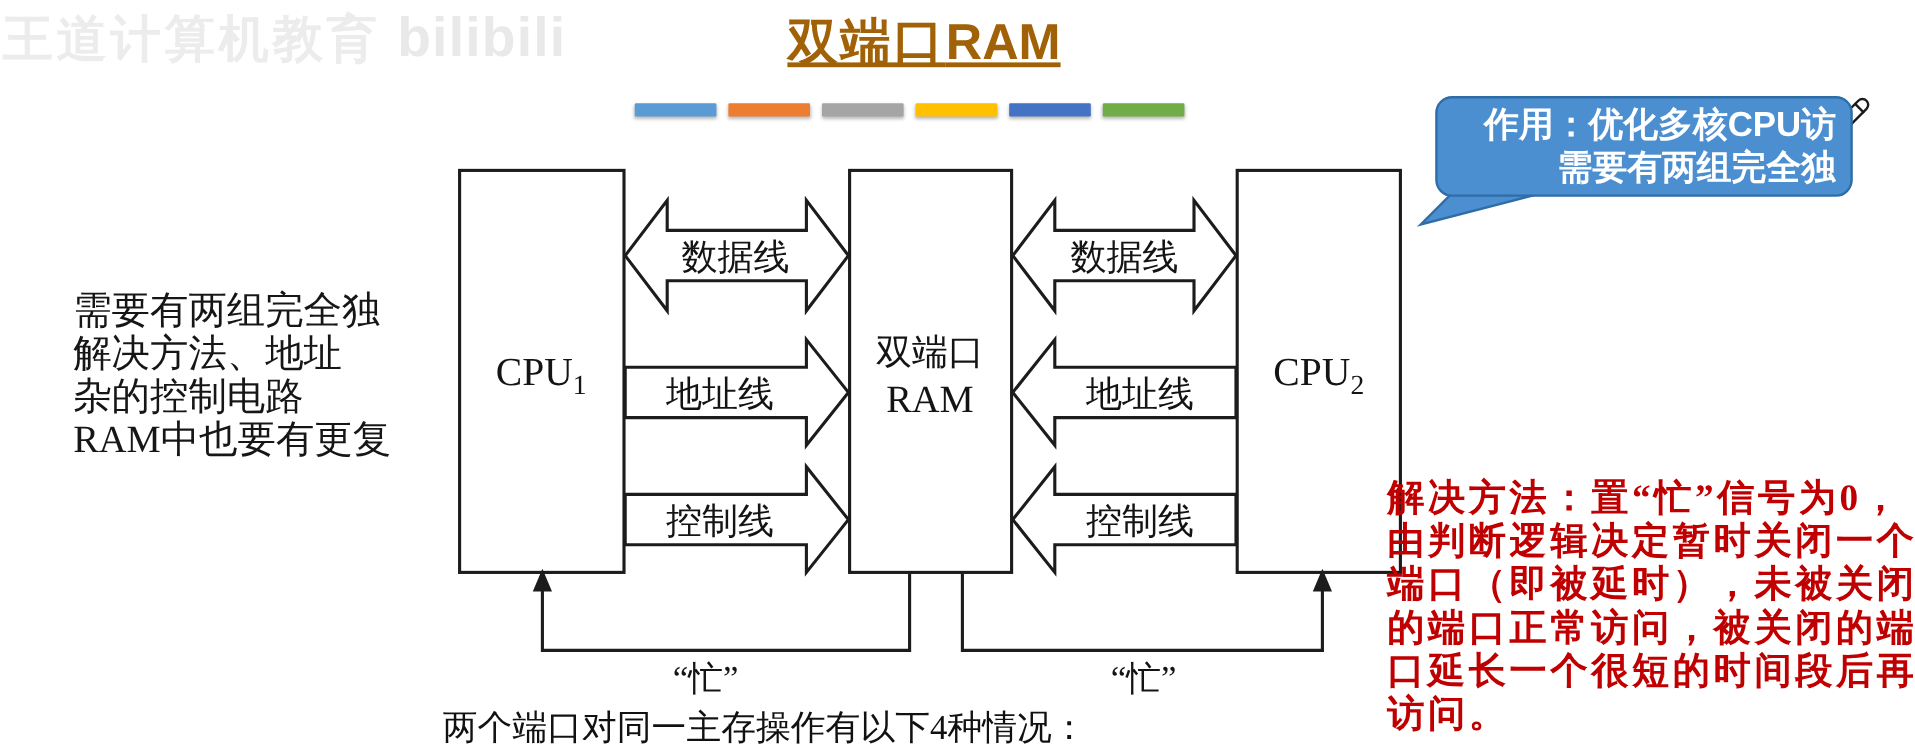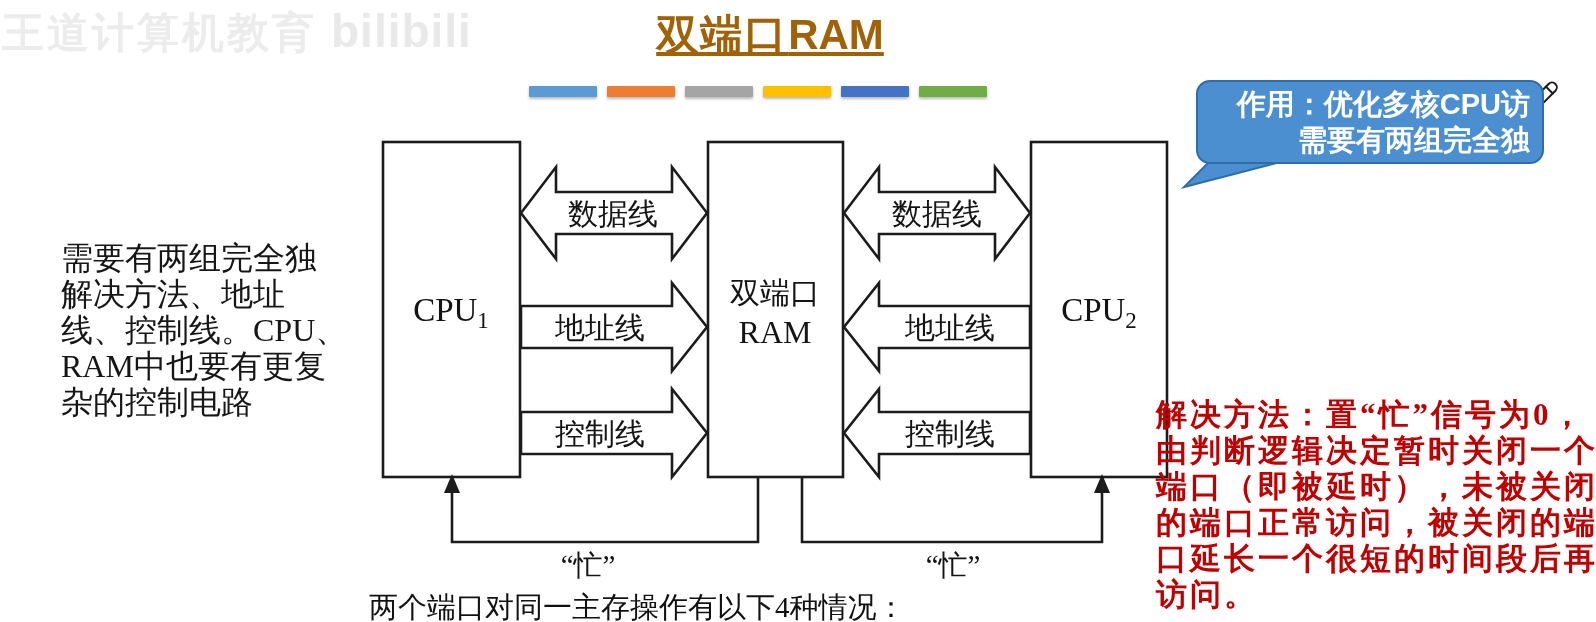--- a/index.html
+++ b/index.html
@@ -106,23 +106,22 @@
     <g transform="translate(1519,79) scale(1.55)" fill="#ffffff" stroke="#1c1c1c" stroke-width="1.3" stroke-linejoin="round" stroke-linecap="round">
       <path d="M5 21.5 L8.4 13.9 L19.1 3.2 A3.1 3.1 0 0 1 23.5 7.6 L12.8 18.3 L5 21.5 Z"></path>
       <path d="M8.4 13.9 L12.8 18.3" fill="none"></path>
       <path d="M17.4 4.9 L21.8 9.3" fill="none"></path>
     </g>
   </svg>
 
   <div class="left-note">
     <div>需要有两组完全独</div>
     <div>解决方法、地址</div>
-    <div>线、控制线。CPU、</div>
+    <div>杂的控制电路</div>
     <div>RAM中也要有更复</div>
-    <div>杂的控制电路</div>
   </div>
 
   <div class="callout" style="background: rgb(76, 143, 209); border-color: rgb(46, 109, 168); text-align: right;">
     <div>作用：优化多核CPU访</div>
     <div>需要有两组完全独</div>
   </div>
 
   <div class="solution-note" style="color: rgb(192, 0, 0);">
     <div>解决方法：置“忙”信号为0，</div>
     <div>由判断逻辑决定暂时关闭一个</div>

